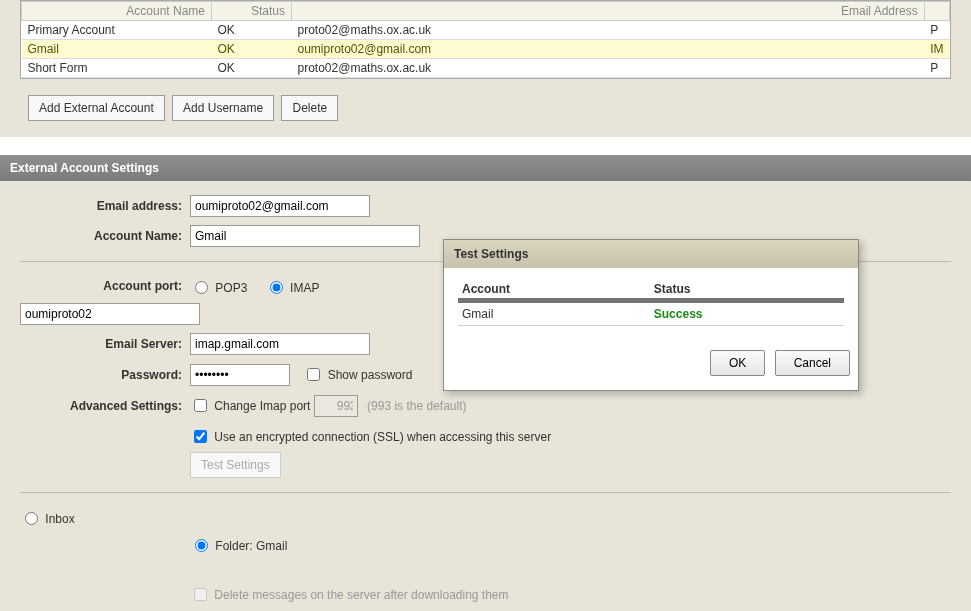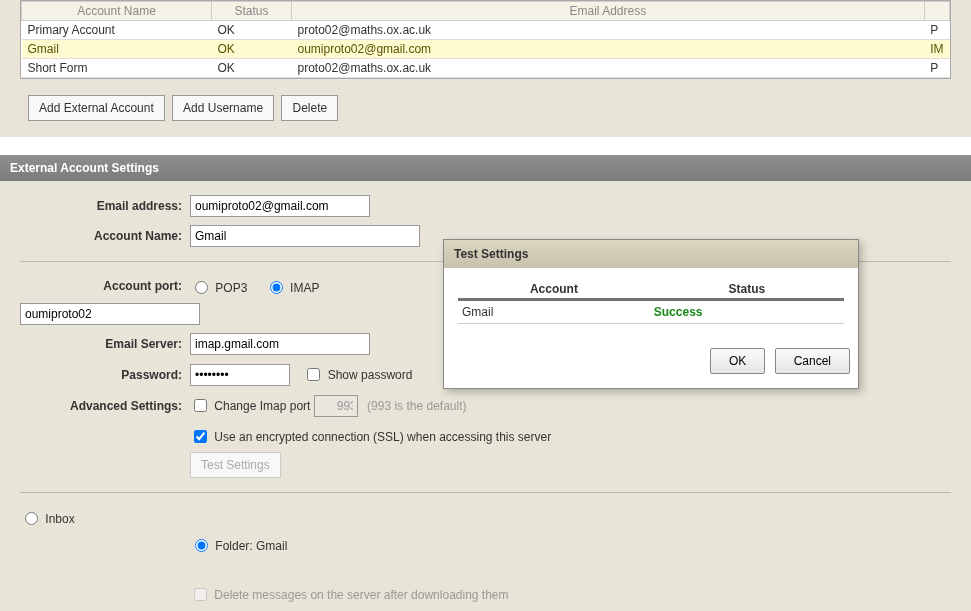--- a/index.html
+++ b/index.html
@@ -23,21 +23,21 @@
   }
   table.accounts {
     width: 100%;
     border-collapse: collapse;
     font-size: 12px;
   }
   table.accounts th {
     background: #f5f2e8;
     color: #888;
     font-weight: normal;
-    text-align: center;
+    text-align: right;
     padding: 2px 6px;
     border: 1px solid #ccc;
     height: 10px;
     overflow: hidden;
   }
   table.accounts td {
     border-bottom: 1px solid #ddd;
     padding: 2px 6px;
     height: 16px;
     color: #333;
@@ -128,23 +128,23 @@
     color: #333;
     font-size: 12px;
   }
   .dialog-body { padding: 12px 14px 6px 14px; }
   table.test {
     width: 100%;
     border-collapse: collapse;
     font-size: 12px;
   }
   table.test th {
-    text-align: center;
+    text-align: left;
     font-weight: bold;
-    border-bottom: 3px solid #737373;
+    border-bottom: 5px solid #737373;
     padding: 2px 4px;
     margin-top: 24px;
   }
   table.test td {
     padding: 4px 4px;
     border-bottom: 1px solid #ccc;
   }
   .status-success { color: #1a8a1a; font-weight: bold; }
   .dialog-ftr {
     text-align: right;

